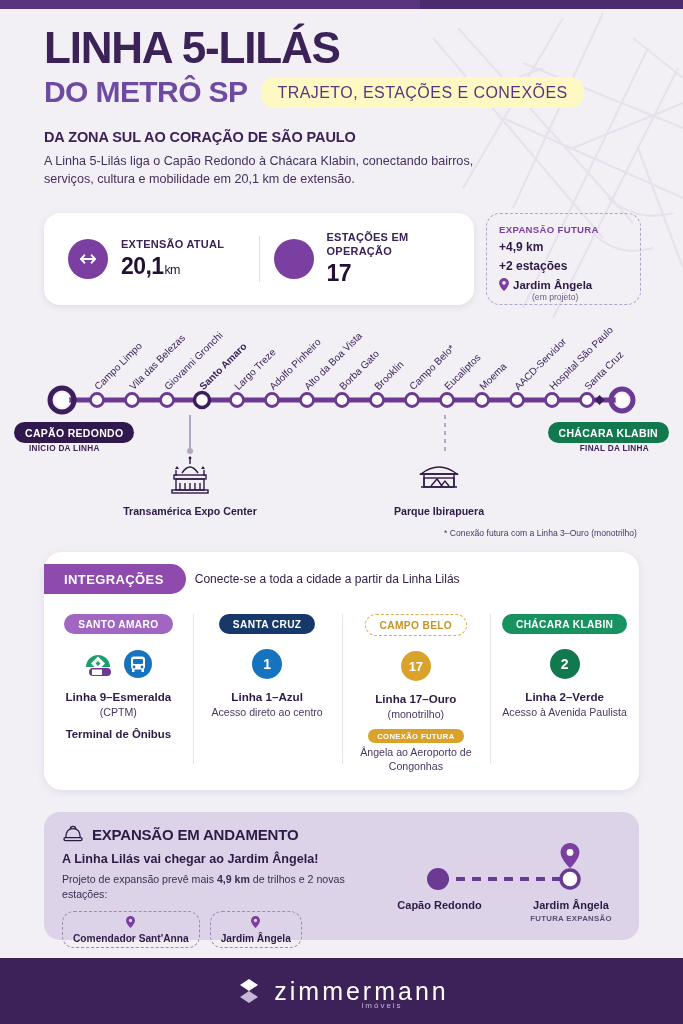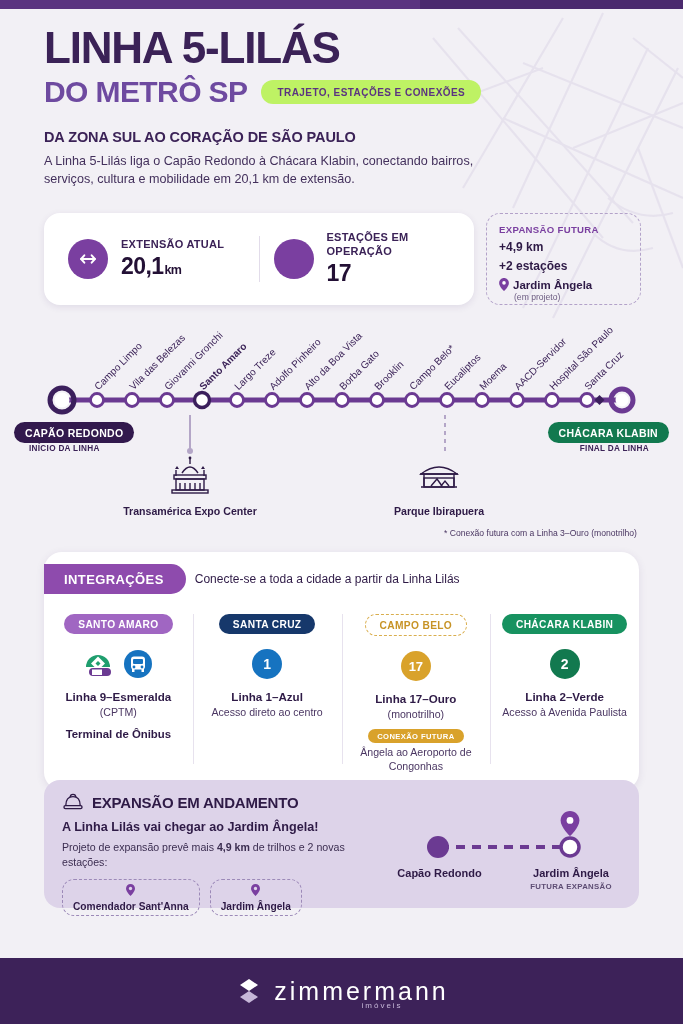--- a/index.html
+++ b/index.html
@@ -22,22 +22,22 @@
   .header { position: absolute; top: 26px; left: 44px; width: 600px; }
   .title1 {
     font-size: 44px; font-weight: 700; letter-spacing: -1.2px;
     color: #3b2257; line-height: 1.0;
   }
   .title2row { display: flex; align-items: center; gap: 14px; margin-top: 5px; }
   .title2 {
     font-size: 30px; font-weight: 700; letter-spacing: -0.6px; color: #6e4aa0;
   }
   .chip-sub {
-    background: #bef264; color: #5b3480; border-radius: 14px;
-    padding: 7px 16px 6px; font-size: 10px; font-weight: 700; letter-spacing: .45px;
+    background: #fef9c3; color: #5b3480; border-radius: 14px;
+    padding: 7px 16px 6px; font-size: 16px; font-weight: 400; letter-spacing: .45px;
   }
   .sub-h {
     margin-top: 20px; font-size: 14.5px; font-weight: 700; color: #3b2257; letter-spacing: -.1px;
   }
   .sub-p {
     margin-top: 8px; font-size: 12.6px; line-height: 1.42; color: #43305c; max-width: 480px;
   }
 
   
   .stats { position: absolute; top: 213px; left: 44px; display: flex; align-items: stretch; gap: 12px; }
@@ -48,31 +48,31 @@
   }
   .stat-item { display: flex; align-items: center; gap: 13px; padding: 0 14px; flex: 1; }
   .stat-divider { width: 1px; height: 46px; background: #e2dcea; }
   .circ {
     width: 40px; height: 40px; border-radius: 50%; background: #7a3fa0;
     display: flex; align-items: center; justify-content: center; flex: none;
   }
   .circ svg { display: block; }
   .stat-label { font-size: 11px; font-weight: 700; color: #3b2257; letter-spacing: .25px; line-height: 1.25; }
   .stat-value { font-size: 23px; font-weight: 700; color: #231035; letter-spacing: -.6px; margin-top: 1px; }
-  .stat-value .unit { font-size: 12.5px; font-weight: 700; margin-left: 1px; }
+  .stat-value .unit { font-size: 12.5px; font-weight: 400; margin-left: 1px; }
 
   .future-card {
     border: 1.4px dashed #b3a2c9; border-radius: 14px; width: 155px; height: 92px;
     padding: 10px 12px; position: relative;
   }
   .future-title { font-size: 9.6px; font-weight: 700; color: #7a3fa0; letter-spacing: .3px; }
   .future-line { font-size: 12px; font-weight: 700; color: #2e1a46; margin-top: 5px; }
   .future-pin { display: flex; align-items: center; gap: 4px; margin-top: 5px; }
   .future-pin span { font-size: 11.5px; font-weight: 700; color: #2e1a46; }
-  .future-note { font-size: 8.6px; color: #6b5a80; margin-left: 15px; margin-top: 1px; }
+  .future-note { font-size: 8.6px; color: #6b5a80; margin-left: 33px; margin-top: 1px; }
 
   
   .linewrap { position: absolute; top: 330px; left: 0; width: 683px; height: 215px; }
   .station-names { position: absolute; top: 0; left: 0; width: 683px; height: 62px; }
   .stname {
     position: absolute; bottom: 0; transform-origin: left bottom; transform: rotate(-45deg);
     font-size: 10px; color: #3b2257; white-space: nowrap;
   }
   .stname.bold { font-weight: 700; }
   .track-svg { position: absolute; top: 55px; left: 0; }
@@ -125,21 +125,21 @@
   .l1 { font-size: 11.6px; font-weight: 700; color: #2e1a46; margin-top: 8px; }
   .l2 { font-size: 10.6px; color: #4a3662; margin-top: 2px; line-height: 1.35; }
   .l3 { font-size: 11.4px; font-weight: 700; color: #2e1a46; margin-top: 9px; }
   .minipill {
     display: inline-block; background: #d9a22b; color: #fff; border-radius: 9px;
     padding: 2.5px 9px 2px; font-size: 7.6px; font-weight: 700; letter-spacing: .4px; margin-top: 8px;
   }
 
   
   .expan {
-    position: absolute; top: 780px; left: 44px; width: 595px; height: 128px;
+    position: absolute; top: 812px; left: 44px; width: 595px; height: 128px;
     background: #ddd3e9; border-radius: 16px; padding: 13px 18px; display: flex;
   }
   .expan-left { width: 330px; }
   .expan-title { display: flex; align-items: center; gap: 8px; }
   .expan-title .t { font-size: 15px; font-weight: 700; color: #2e1a46; letter-spacing: -.2px; }
   .expan-h2 { font-size: 12.6px; font-weight: 700; color: #2e1a46; margin-top: 9px; }
   .expan-p { font-size: 10.6px; color: #3b2d50; margin-top: 6px; line-height: 1.4; }
   .expan-p b { font-weight: 700; }
   .tagrow { display: flex; gap: 10px; margin-top: 9px; }
   .tagpill {

